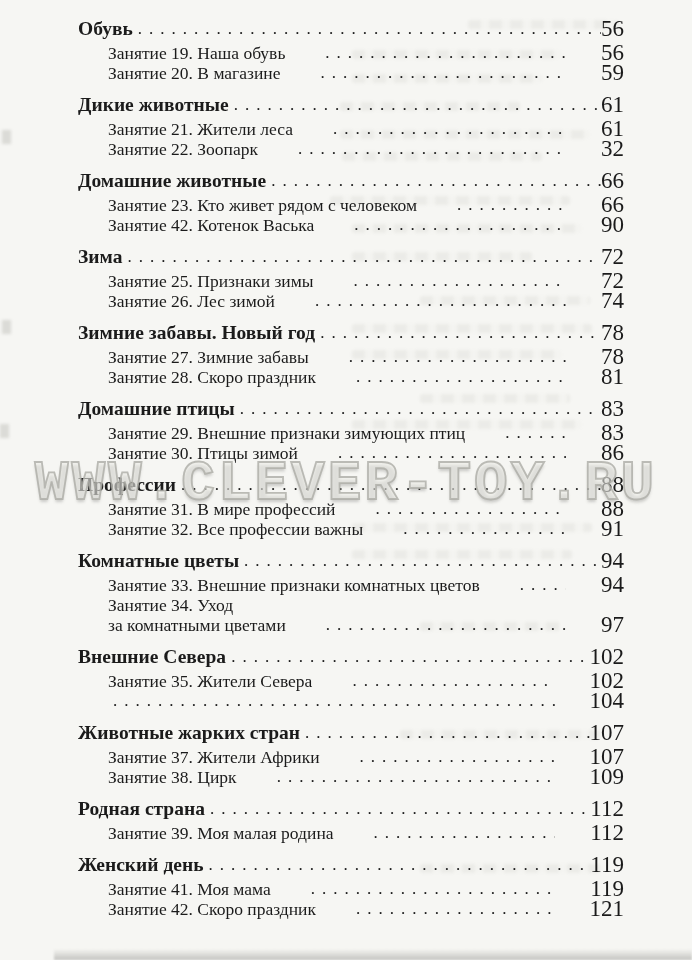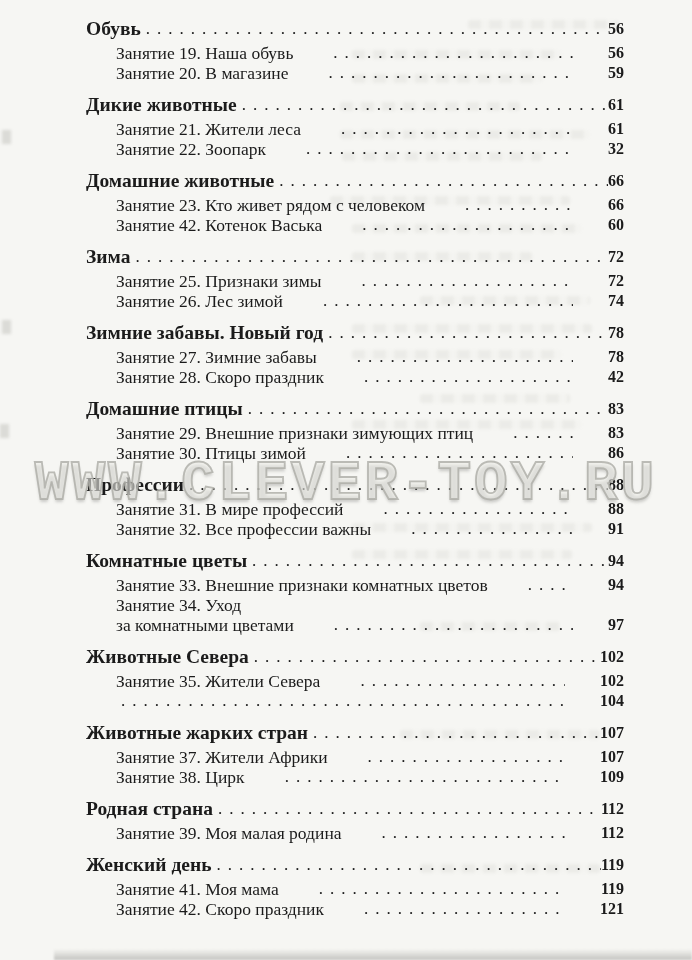--- a/index.html
+++ b/index.html
@@ -24,21 +24,20 @@
     width: 546px;
     z-index: 2;
   }
   .sec { margin-top: 11px; }
   .sec:first-child { margin-top: 0; }
   .row {
     display: flex;
     align-items: flex-start;
     font-size: 17.5px;
     line-height: 20px;
-    margin-left: 8px;
   }
   .row .lbl { white-space: nowrap; }
   .head {
     font-weight: bold;
     font-size: 19.5px;
     line-height: 22px;
     margin-bottom: 3px;
   }
   .item { padding-left: 30px; gap: 35px; }
   .dots {
@@ -48,22 +47,22 @@
     font-weight: normal;
     font-size: 17px;
     letter-spacing: 7px;
     padding-left: 5px;
     min-width: 12px;
   }
   .dots::after {
     content: "..........................................................................................";
   }
   .pg {
-    font-weight: bold;
-    font-size: 16px;
+    font-weight: normal;
+    font-size: 23px;
     white-space: nowrap;
   }
 
   
   .watermark {
     position: absolute;
     top: 452px;
     left: 50%;
     transform: translateX(-50%);
     z-index: 3;
@@ -177,21 +176,21 @@
           <span class="pg">66</span>
         </div>
         <div class="row item">
           <span class="lbl">Занятие 23. Кто живет рядом с человеком</span>
           <span class="dots"></span>
           <span class="pg">66</span>
         </div>
         <div class="row item">
           <span class="lbl">Занятие 42. Котенок Васька</span>
           <span class="dots"></span>
-          <span class="pg">60</span>
+          <span class="pg">90</span>
         </div>
       </section>
       <section class="sec">
         <div class="row head">
           <span class="lbl">Зима</span>
           <span class="dots"></span>
           <span class="pg">72</span>
         </div>
         <div class="row item">
           <span class="lbl">Занятие 25. Признаки зимы</span>
@@ -211,21 +210,21 @@
           <span class="pg">78</span>
         </div>
         <div class="row item">
           <span class="lbl">Занятие 27. Зимние забавы</span>
           <span class="dots"></span>
           <span class="pg">78</span>
         </div>
         <div class="row item">
           <span class="lbl">Занятие 28. Скоро праздник</span>
           <span class="dots"></span>
-          <span class="pg">42</span>
+          <span class="pg">81</span>
         </div>
       </section>
       <section class="sec">
         <div class="row head">
           <span class="lbl">Домашние птицы</span>
           <span class="dots"></span>
           <span class="pg">83</span>
         </div>
         <div class="row item">
           <span class="lbl">Занятие 29. Внешние признаки зимующих птиц</span>
@@ -270,21 +269,21 @@
           <span class="lbl">Занятие 34. Уход</span>
         </div>
         <div class="row item">
           <span class="lbl">за комнатными цветами</span>
           <span class="dots"></span>
           <span class="pg">97</span>
         </div>
       </section>
       <section class="sec">
         <div class="row head">
-          <span class="lbl">Животные Севера</span>
+          <span class="lbl">Внешние Севера</span>
           <span class="dots"></span>
           <span class="pg">102</span>
         </div>
         <div class="row item">
           <span class="lbl">Занятие 35. Жители Севера</span>
           <span class="dots"></span>
           <span class="pg">102</span>
         </div>
         <div class="row item">
           <span class="dots"></span>

